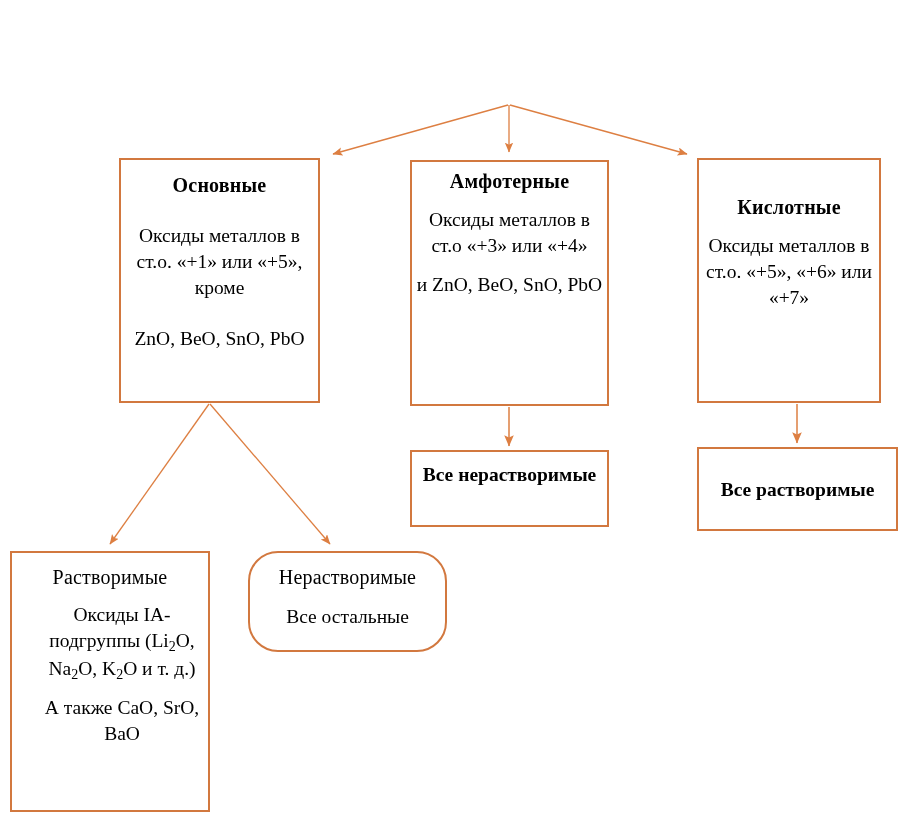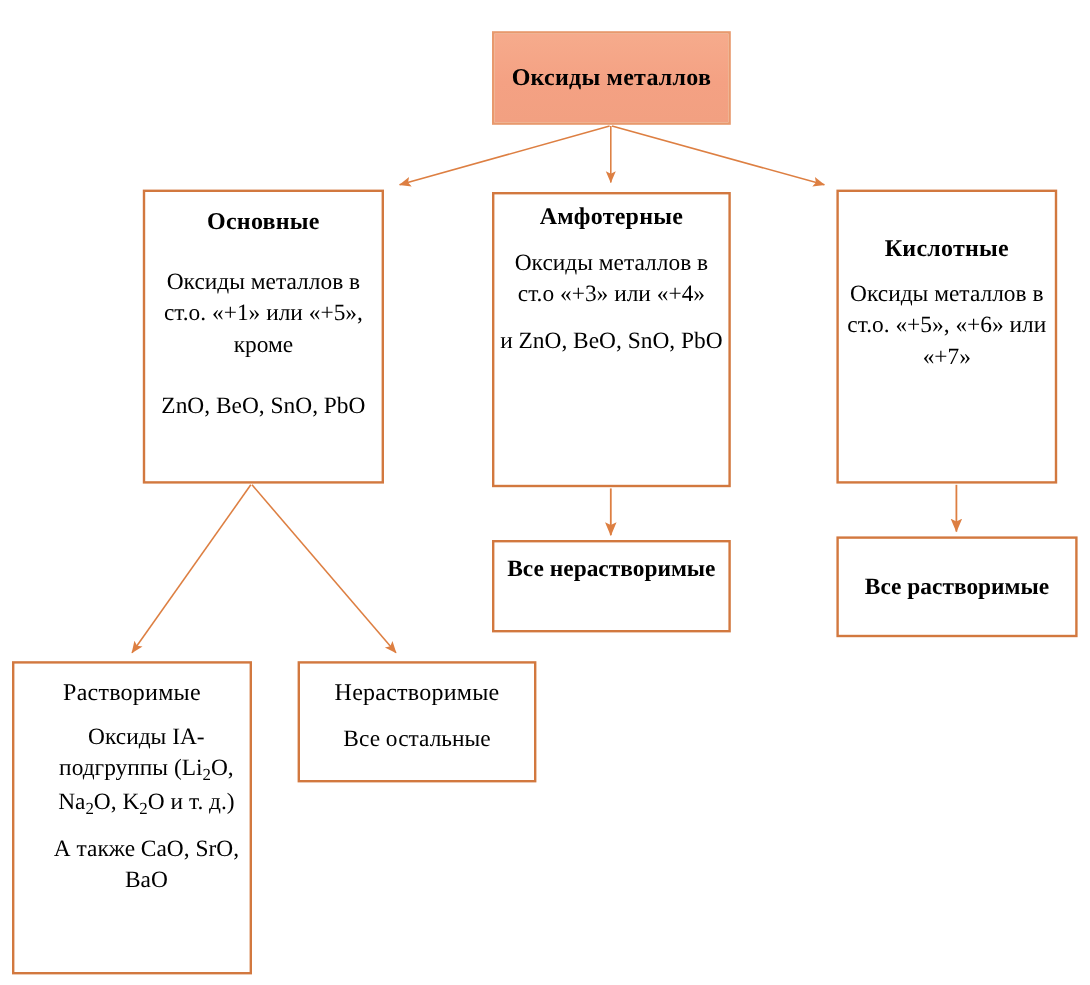--- a/index.html
+++ b/index.html
@@ -68,21 +68,21 @@
   #node-basic   { left: 119px; top: 158px; width: 201px; height: 245px; padding-top: 12px; gap: 12px; }
   #node-amph    { left: 410px; top: 160px; width: 199px; height: 246px; padding-top: 6px; }
   #node-acid    { left: 697px; top: 158px; width: 184px; height: 245px; padding-top: 34px; }
 
   #node-basic .para, #node-amph .para, #node-acid .para { margin-top: 13px; }
 
   
   #node-insol-amph { left: 410px; top: 450px; width: 199px; height: 77px; padding-top: 10px; }
   #node-sol-acid   { left: 697px; top: 447px; width: 201px; height: 84px; padding-top: 28px; }
   #node-soluble    { left: 10px;  top: 551px; width: 200px; height: 261px; padding-top: 11px; }
-  #node-insoluble  { left: 248px; top: 551px; width: 199px; height: 101px; padding-top: 11px; }
+  #node-insoluble  { left: 248px; top: 551px; width: 199px; height: 101px; padding-top: 11px; border-radius: 30px; }
 
   #node-soluble .para { margin-top: 12px; padding-left: 24px; }
   #node-insoluble .para { margin-top: 14px; }
   #node-insol-amph .para, #node-sol-acid .para { margin-top: 0; font-weight: bold; }
 </style>
 </head>
 <body>
 
 <div id="canvas">
 
@@ -98,23 +98,20 @@
     <line x1="510" y1="105" x2="687" y2="154" stroke="#dd7f42" stroke-width="1.3" marker-end="url(#ah)"></line>
 
     <line x1="209" y1="404" x2="110" y2="544" stroke="#dd7f42" stroke-width="1.3" marker-end="url(#ah)"></line>
     <line x1="210" y1="404" x2="330" y2="544" stroke="#dd7f42" stroke-width="1.3" marker-end="url(#ah)"></line>
 
     <line x1="509" y1="407" x2="509" y2="446" stroke="#dd7f42" stroke-width="1.5" marker-end="url(#ah)"></line>
 
     <line x1="797" y1="404" x2="797" y2="443" stroke="#dd7f42" stroke-width="1.5" marker-end="url(#ah)"></line>
   </svg>
 
-  <div class="node" id="root-node">
-    <div class="ttl">Оксиды металлов</div>
-  </div>
 
   <div class="node" id="node-basic">
     <div class="ttl">Основные</div>
     <div class="para">Оксиды металлов в ст.о. «+1» или «+5», кроме</div>
     <div class="para">ZnO, BeO, SnO, PbO</div>
   </div>
 
   <div class="node" id="node-amph">
     <div class="ttl">Амфотерные</div>
     <div class="para">Оксиды металлов в ст.о «+3» или «+4»</div>

